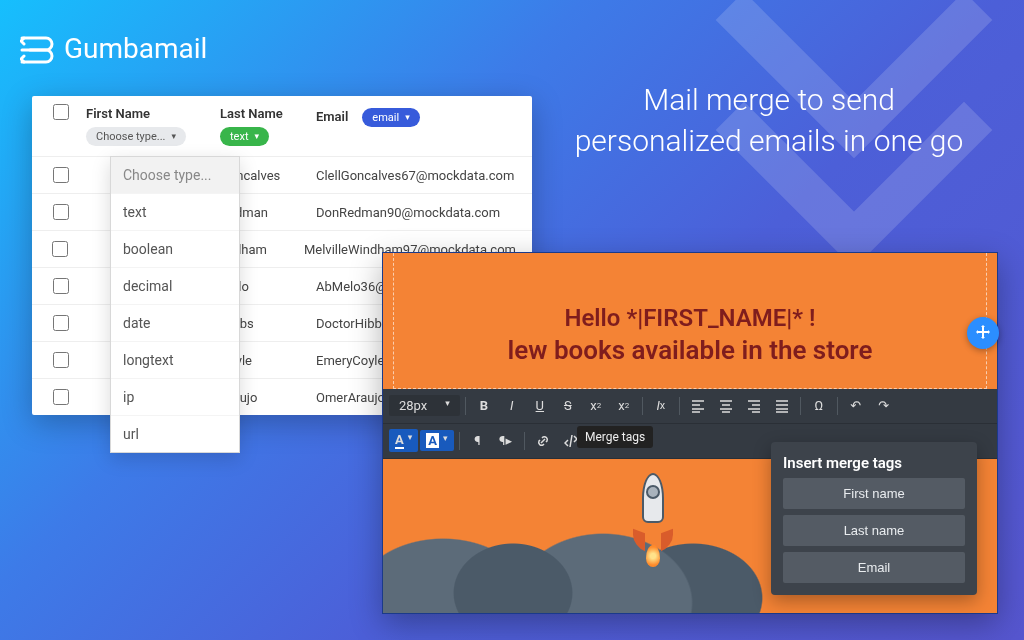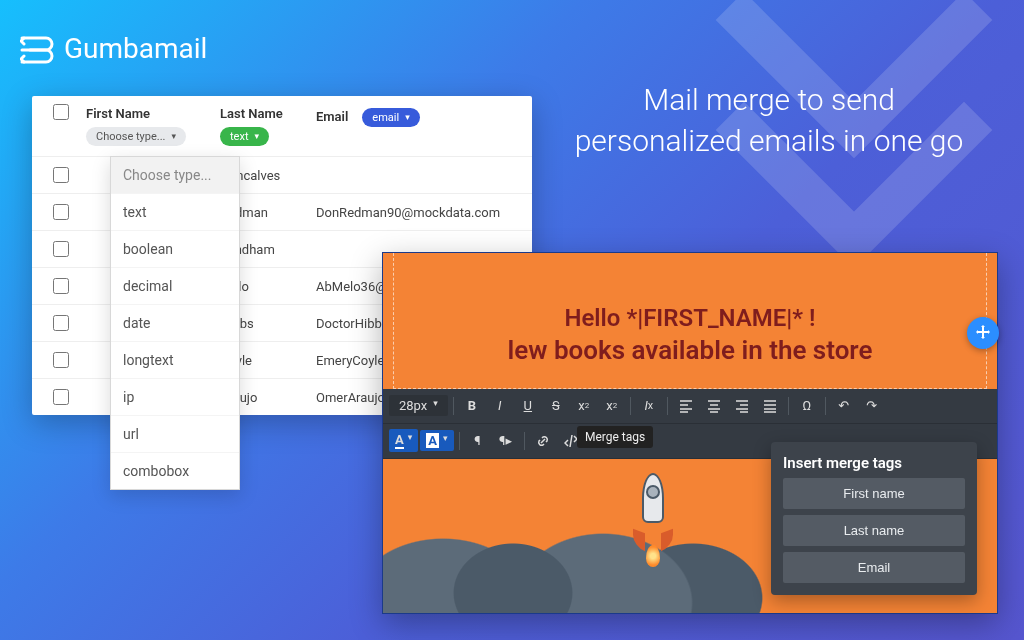--- a/index.html
+++ b/index.html
@@ -48,21 +48,21 @@
 
   
   .editor-panel { position:absolute; left:382px; top:252px; width:616px; height:362px; background:#f48335; border:1px solid #1b3a8a; box-shadow:0 10px 30px rgba(0,0,0,.3); }
   .preview-text { text-align:center; color:#7f1d1d; font-size:24px; font-weight:600; padding:50px 10px 20px 10px; border:1px dashed rgba(255,255,255,.6); border-top:none; margin:0 10px 0 10px; line-height:1.3;}
   .preview-text .line2 { font-size:26px; }
   .drag-handle { position:absolute; top:64px; right:-2px; width:32px; height:32px; border-radius:50%; background:#2b8eff; display:flex; align-items:center; justify-content:center; color:#fff; box-shadow:0 2px 6px rgba(0,0,0,.3); cursor:move;}
 
   .toolbar { background:#343a42; color:#ddd; font-size:13px; }
   .tb-row { display:flex; align-items:center; padding:4px 6px; gap:2px; border-bottom:1px solid #2a2f36;}
   .tb-btn { width:26px; height:26px; display:inline-flex; align-items:center; justify-content:center; cursor:pointer; border-radius:2px;}
-  .tb-sel { background:#2d3238; padding:3px 10px; border-radius:2px; cursor:pointer; display:inline-flex; align-items:flex-start;}
+  .tb-sel { background:#2d3238; padding:3px 10px; border-radius:2px; cursor:pointer; display:inline-flex; align-items:flex-start;gap:12px;}
   .tb-sel .caret { margin-left:6px; font-size:9px;}
   .tb-chip { background:#185abd; padding:3px 6px; border-radius:2px; display:inline-flex;}
   .sep { width:1px; height:18px; background:#505860; margin:0 3px;}
   .tooltip { position:absolute; background:#222; color:#eee; font-size:12px; padding:4px 8px; border-radius:3px; }
 
   
   .ground { position:absolute; bottom:0; left:0; right:0; height:90px; background: radial-gradient(60px 50px at 130px 70px,#4b5a68 98%,transparent 100%), radial-gradient(90px 70px at 220px 80px,#5c6b79 98%,transparent 100%), radial-gradient(70px 55px at 310px 75px,#4b5a68 98%,transparent 100%), radial-gradient(90px 65px at 60px 80px,#5c6b79 98%,transparent 100%); }
   .rocket { position:absolute; bottom:60px; left:250px; width:40px; height:80px;}
   .rocket-body { width:22px; height:50px; background:#e7e9ec; border-radius:50% 50% 6px 6px; margin:0 auto; position:relative; border:2px solid #4b5a68;}
   .rocket-body::before { content:""; position:absolute; top:10px; left:50%; transform:translateX(-50%); width:10px; height:10px; border-radius:50%; border:2px solid #4b5a68; background:#a9b3bd;}
@@ -130,35 +130,37 @@
     </div>
   </div>
 
   <div class="rows" id="rows">
       <div class="row">
     <div class="chkcell">
           <input type="checkbox" style="">
         </div>
     <div class="col col-first"></div>
     <div class="col col-last">Goncalves</div>
+    <div class="col col-email">ClellGoncalves67@mockdata.com</div>
       </div>
       <div class="row">
     <div class="chkcell">
           <input type="checkbox" style="">
         </div>
     <div class="col col-first"></div>
     <div class="col col-last">Redman</div>
     <div class="col col-email">DonRedman90@mockdata.com</div>
       </div>
       <div class="row">
     <div class="chkcell">
           <input type="checkbox" style="">
         </div>
     <div class="col col-first"></div>
     <div class="col col-last">Windham</div>
+    <div class="col col-email">MelvilleWindham97@mockdata.com</div>
       </div>
       <div class="row">
     <div class="chkcell">
           <input type="checkbox" style="">
         </div>
     <div class="col col-first"></div>
     <div class="col col-last">Melo</div>
     <div class="col col-email">AbMelo36@mockdata.com</div>
       </div>
       <div class="row">
@@ -189,21 +191,20 @@
 
   <div class="dropdown" id="dd">
       <div class="dd-item placeholder">Choose type...</div>
       <div class="dd-item">text</div>
       <div class="dd-item">boolean</div>
       <div class="dd-item">decimal</div>
       <div class="dd-item">date</div>
       <div class="dd-item">longtext</div>
       <div class="dd-item">ip</div>
       <div class="dd-item">url</div>
-      <div class="dd-item">combobox</div>
     </div>
 </div>
 
 <div class="editor-panel">
   <div class="preview-text">
     <div>Hello *|FIRST_NAME|* !</div>
     <div class="line2">lew books available in the store</div>
   </div>
   <div class="drag-handle">
     <svg width="16" height="16" viewBox="0 0 16 16">

